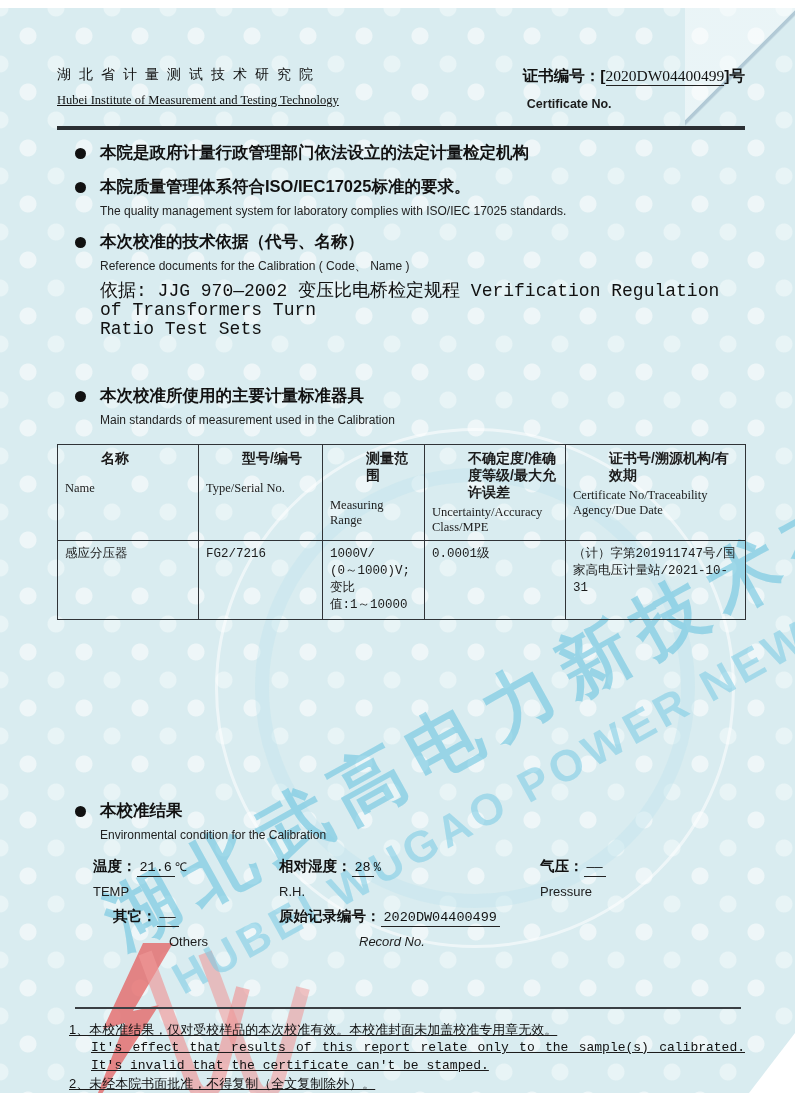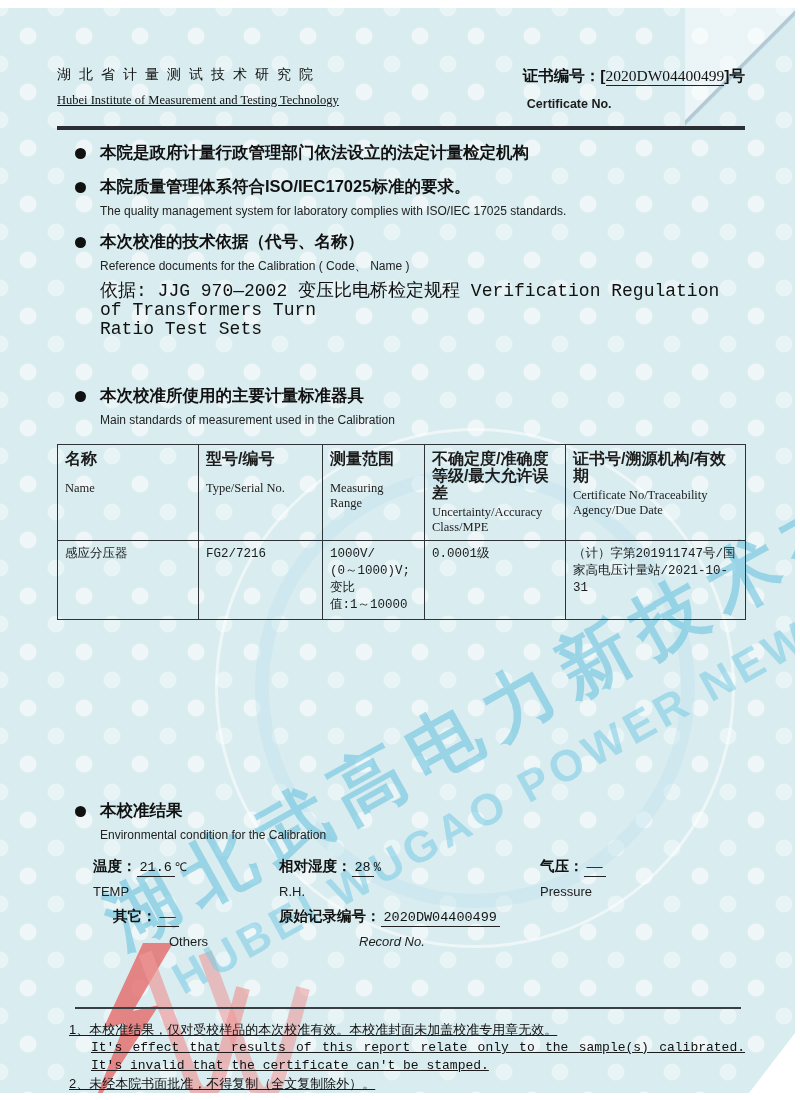--- a/index.html
+++ b/index.html
@@ -52,21 +52,21 @@
   .bullet .dot { width:11px; height:11px; border-radius:50%; background:#111; margin:6px 14px 0 18px; flex:none; }
   .b-cn { font-size:16.5px; font-weight:700; color:#111; }
   .b-en { font-size:12px; color:#222; margin:5px 0 0 43px; line-height:16px; text-align:justify; }
   .ref-text { font-family:"Liberation Mono", monospace; font-size:18px; line-height:19px;
     margin:8px 0 0 43px; white-space:pre-line; color:#111; }
 
   .gap-lg { margin-top:46px; }
 
   table.std { border-collapse:collapse; width:688px; margin-top:16px; table-layout:fixed; }
   table.std th, table.std td { border:1.6px solid #2f3337; vertical-align:top; text-align:left; padding:5px 7px; }
-  th .h-cn { font-size:16px; font-weight:700; line-height:17px; }
+  th .h-cn { font-size:14px; font-weight:700; line-height:17px;margin-left:36px; }
   th .h-en { font-family:"Liberation Serif", serif; font-size:12.5px; font-weight:400; line-height:15px; margin-top:14px; }
   th.tall .h-en { margin-top:4px; }
   table.std td { font-family:"Liberation Mono", monospace; font-size:12.5px; line-height:17px;
     white-space:pre-line; height:66px; }
   .c1{width:141px}.c2{width:124px}.c3{width:102px}.c4{width:141px}.c5{width:180px}
 
   .env-grid { display:grid; grid-template-columns:222px 225px 241px; margin-top:14px; row-gap:2px; }
   .env-field { margin-left:36px; }
   .env-field.wide { margin-left:0; }
   .env-cn { font-size:14.5px; font-weight:700; color:#111; white-space:nowrap; }

